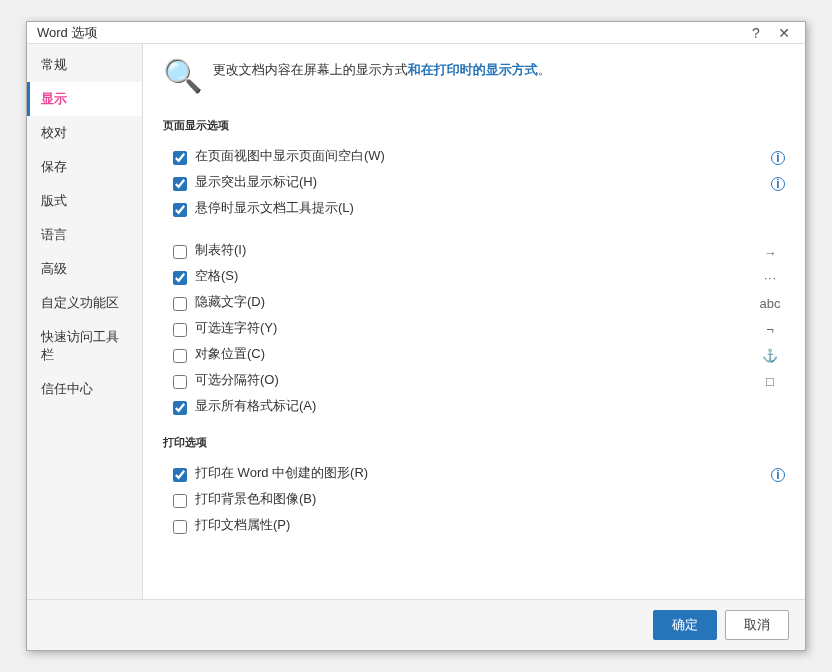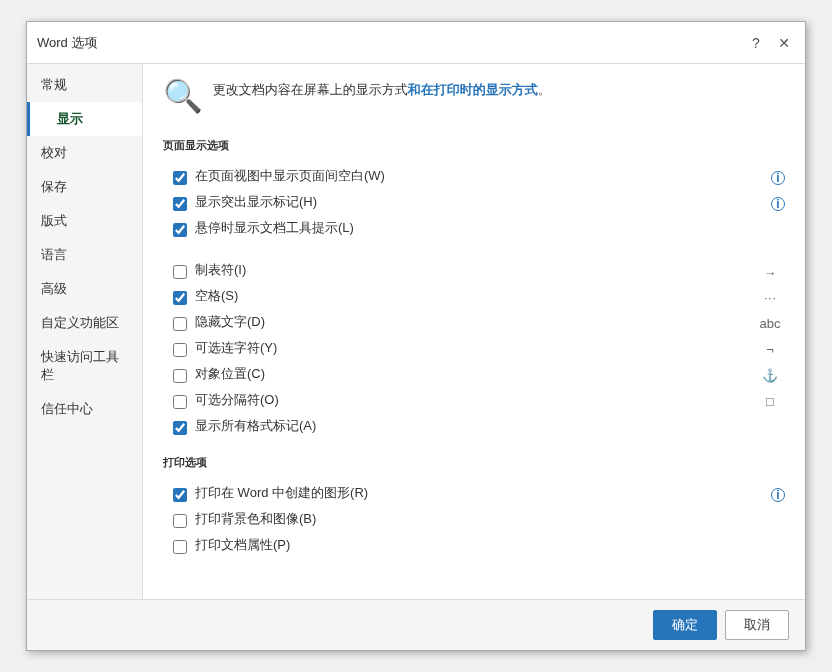--- a/index.html
+++ b/index.html
@@ -23,21 +23,21 @@
       display: flex;
       flex-direction: column;
     }
     .title-bar {
       background: #fff;
       border-bottom: 1px solid #ddd;
       display: flex;
       align-items: center;
       justify-content: space-between;
       padding: 6px 10px;
-      height: 42px;
+      height: 22px;
     }
     .title-bar-title {
       font-size: 13px;
       color: #333;
     }
     .title-bar-controls {
       display: flex;
       gap: 6px;
     }
     .title-btn {
@@ -67,22 +67,22 @@
     }
     .sidebar-item {
       padding: 8px 14px;
       cursor: pointer;
       color: #333;
       font-size: 13px;
     }
     .sidebar-item.active {
       background: #fff;
       border-left: 3px solid #2674ba;
-      padding-left: 27px;
-      color: #14532d;
+      padding-left: 11px;
+      color: #ec4899;
       font-weight: bold;
     }
     .main-content {
       flex: 1;
       overflow-y: auto;
       padding: 16px 20px;
       position: relative;
     }
     .main-content::-webkit-scrollbar { width: 12px; }
     .main-content::-webkit-scrollbar-track { background: #f1f1f1; }

